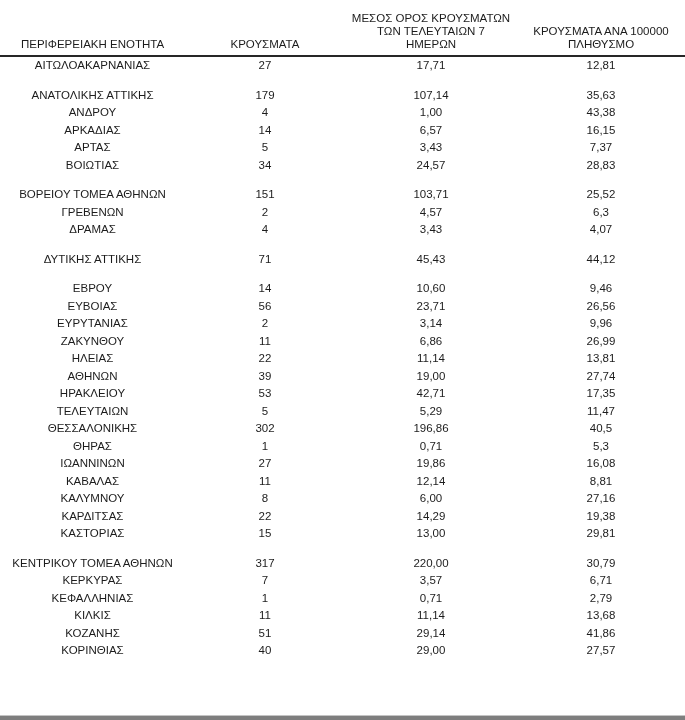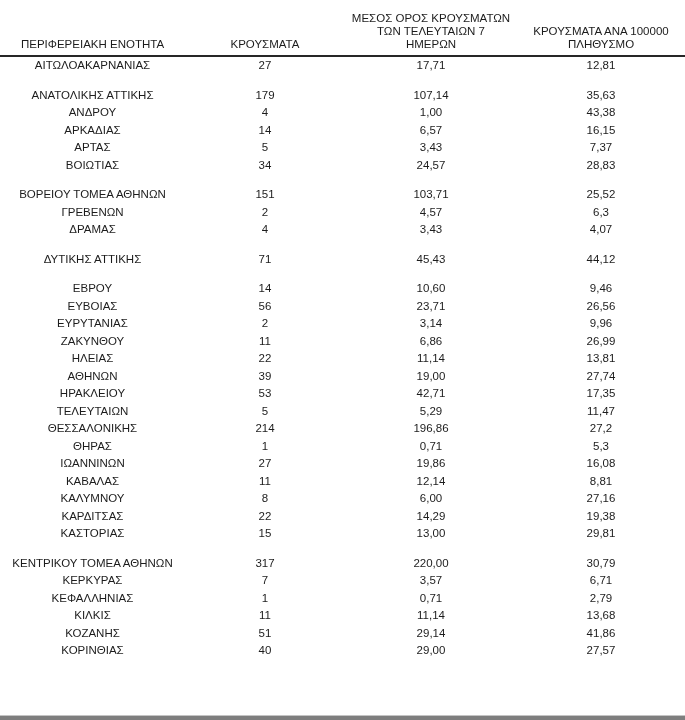--- a/index.html
+++ b/index.html
@@ -172,23 +172,23 @@
           <td class="c3">17,35</td>
         </tr>
         <tr>
           <td class="c0">ΤΕΛΕΥΤΑΙΩΝ</td>
           <td class="c1">5</td>
           <td class="c2">5,29</td>
           <td class="c3">11,47</td>
         </tr>
         <tr>
           <td class="c0">ΘΕΣΣΑΛΟΝΙΚΗΣ</td>
-          <td class="c1">214</td>
+          <td class="c1">302</td>
           <td class="c2">196,86</td>
-          <td class="c3">27,2</td>
+          <td class="c3">40,5</td>
         </tr>
         <tr>
           <td class="c0">ΘΗΡΑΣ</td>
           <td class="c1">1</td>
           <td class="c2">0,71</td>
           <td class="c3">5,3</td>
         </tr>
         <tr>
           <td class="c0">ΙΩΑΝΝΙΝΩΝ</td>
           <td class="c1">27</td>

